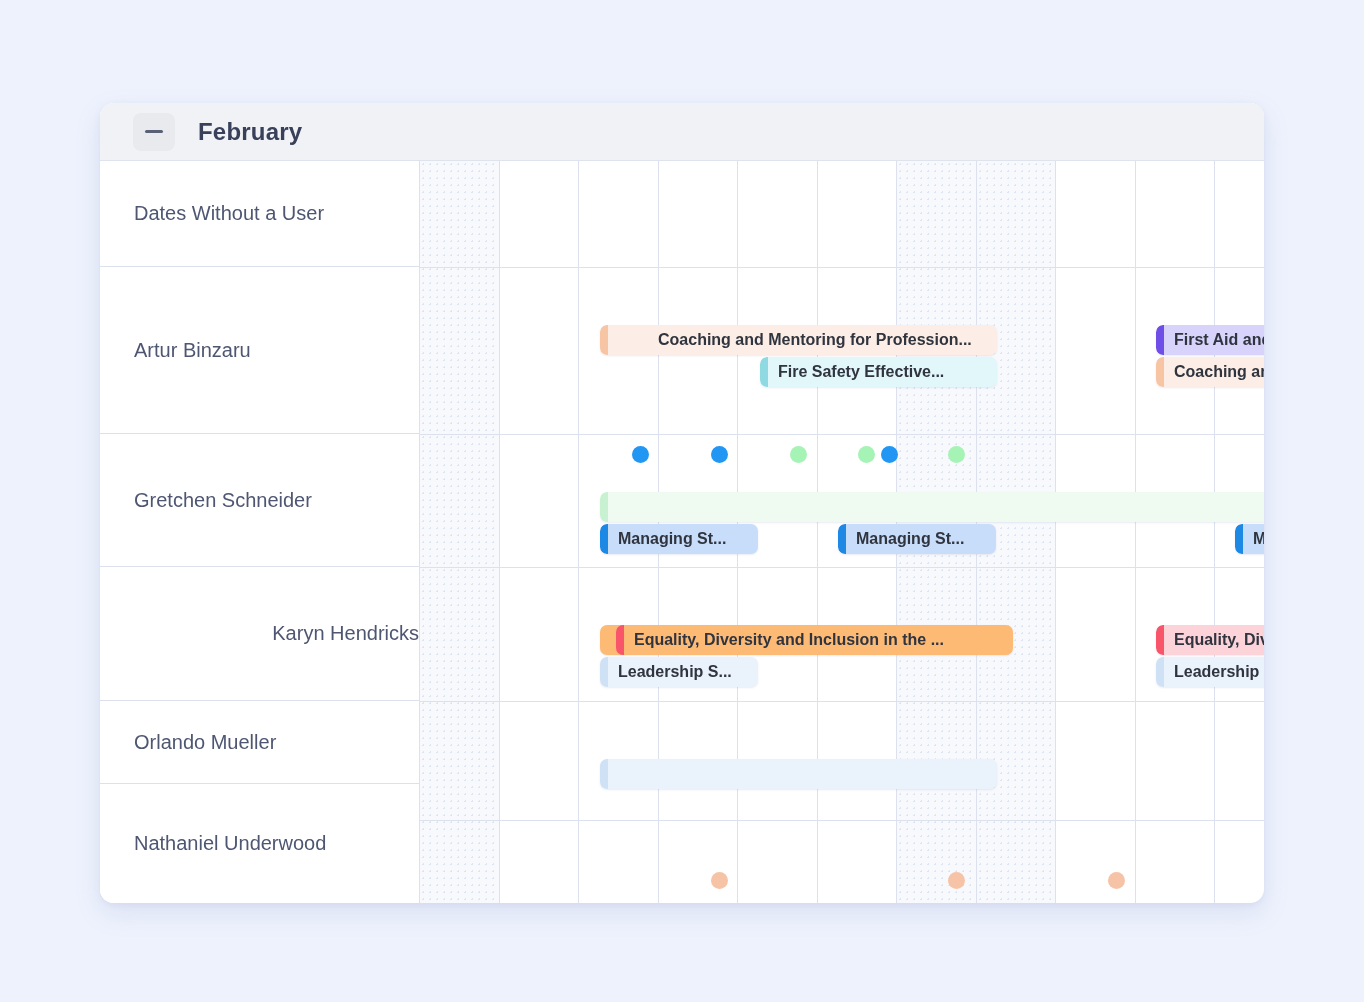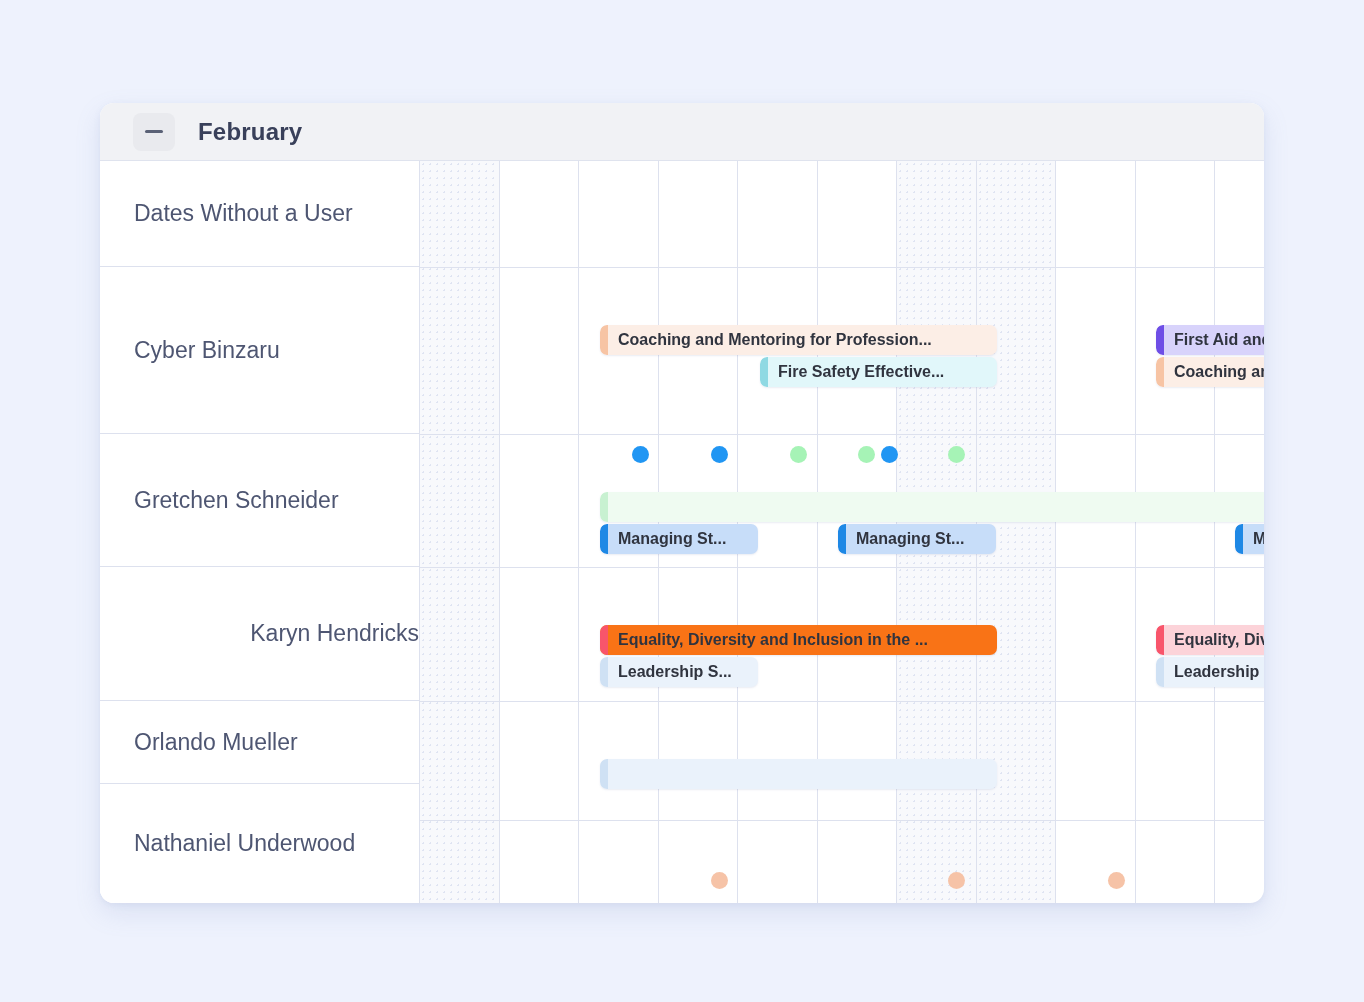--- a/index.html
+++ b/index.html
@@ -93,21 +93,21 @@
     box-sizing: border-box;
     background: #ffffff;
     z-index: 4;
   }
   .name-cell {
     box-sizing: border-box;
     border-bottom: 1px solid #dde1ee;
     display: flex;
     align-items: center;
     padding-left: 34px;
-    font-size: 23px;
+    font-size: 20px;
     color: #4e5672;
     background: #ffffff;
   }
   .name-cell:last-child { border-bottom: none; }
 
   
   .timeline {
     position: absolute;
     left: 320px;
     top: 0;
@@ -194,21 +194,21 @@
           <div class="day-col" style="left: 159px; width: 79.5px;"></div>
           <div class="day-col" style="left: 238.5px; width: 79.5px;"></div>
           <div class="day-col" style="left: 318px; width: 79.5px;"></div>
           <div class="day-col" style="left: 397.5px; width: 79.5px;"></div>
           <div class="day-col weekend" style="left: 477px; width: 79.5px;"></div>
           <div class="day-col weekend" style="left: 556.5px; width: 79.5px;"></div>
           <div class="day-col" style="left: 636px; width: 79.5px;"></div>
           <div class="day-col" style="left: 715.5px; width: 79.5px;"></div>
           <div class="day-col" style="left: 795px; width: 79.5px;"></div>
           <div class="row-line" style="top: 106px;"></div>
-          <div class="bar" style="left: 180px; width: 397px; top: 164px; background: rgb(252, 238, 230);">
+          <div class="bar" style="left: 180px; width: 397px; top: 164px; background: rgb(252, 238, 230); gap: 40px;">
             <div class="cap" style="background: rgb(247, 196, 164);"></div>
             <div class="bar-label">Coaching and Mentoring for Profession...</div>
           </div>
           <div class="bar" style="left: 340px; width: 237px; top: 196px; background: rgb(225, 247, 250);">
             <div class="cap" style="background: rgb(143, 217, 227);"></div>
             <div class="bar-label">Fire Safety Effective...</div>
           </div>
           <div class="bar" style="left: 736px; width: 260px; top: 164px; background: rgb(216, 211, 251);">
             <div class="cap" style="background: rgb(110, 78, 230);"></div>
             <div class="bar-label">First Aid and Incident Management</div>
@@ -233,21 +233,21 @@
           </div>
           <div class="bar" style="left: 418px; width: 158px; top: 363px; background: rgb(199, 221, 249);">
             <div class="cap" style="background: rgb(30, 136, 229);"></div>
             <div class="bar-label">Managing St...</div>
           </div>
           <div class="bar" style="left: 815px; width: 185px; top: 363px; background: rgb(199, 221, 249);">
             <div class="cap" style="background: rgb(30, 136, 229);"></div>
             <div class="bar-label">Managing St...</div>
           </div>
           <div class="row-line" style="top: 406px;"></div>
-          <div class="bar" style="left: 180px; width: 397px; top: 464px; background: #f97316;">
+          <div class="bar" style="left: 180px; width: 397px; top: 464px; background: #fdba74; padding-left: 16px;">
             <div class="cap" style="background: rgb(248, 85, 107);"></div>
             <div class="bar-label">Equality, Diversity and Inclusion in the ...</div>
           </div>
           <div class="bar" style="left: 180px; width: 158px; top: 496px; background: rgb(234, 242, 251);">
             <div class="cap" style="background: rgb(207, 225, 244);"></div>
             <div class="bar-label">Leadership S...</div>
           </div>
           <div class="bar" style="left: 736px; width: 264px; top: 464px; background: rgb(252, 211, 217);">
             <div class="cap" style="background: rgb(248, 85, 107);"></div>
             <div class="bar-label">Equality, Diversity and Inclusion</div>
@@ -264,21 +264,21 @@
           <div class="dot" style="left: 291px; top: 711px; background: rgb(246, 195, 167);"></div>
           <div class="dot" style="left: 528px; top: 711px; background: rgb(246, 195, 167);"></div>
           <div class="dot" style="left: 688px; top: 711px; background: rgb(246, 195, 167);"></div>
         </div>
 
       <div class="name-col" id="name-col">
           <div class="name-cell" style="height: 106px;">
             <span>Dates Without a User</span>
           </div>
           <div class="name-cell" style="height: 167px;">
-            <span>Cyber Binzaru</span>
+            <span>Artur Binzaru</span>
           </div>
           <div class="name-cell" style="height: 133px; align-items: center;">
             <span>Gretchen Schneider</span>
           </div>
           <div class="name-cell" style="height: 134px; justify-content: flex-end;">
             <span>Karyn Hendricks</span>
           </div>
           <div class="name-cell" style="height: 83px;">
             <span>Orlando Mueller</span>
           </div>

